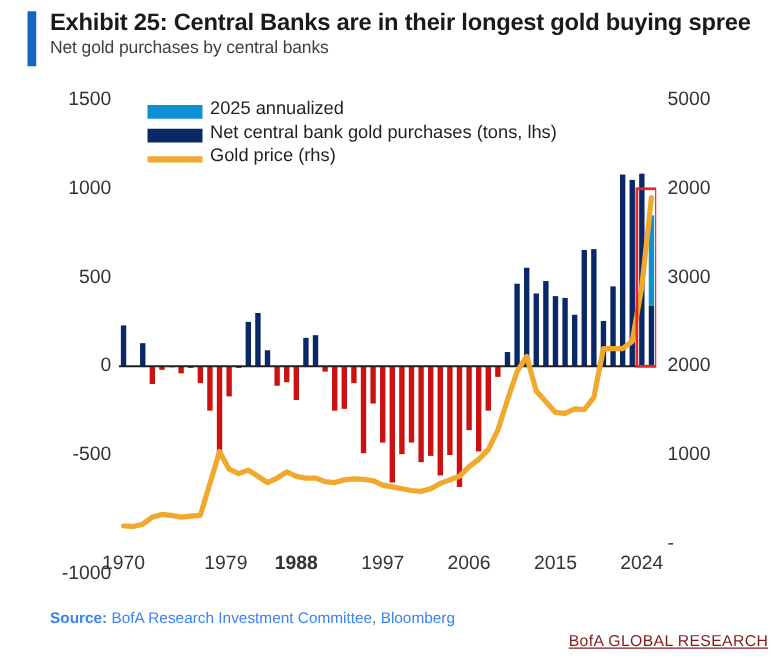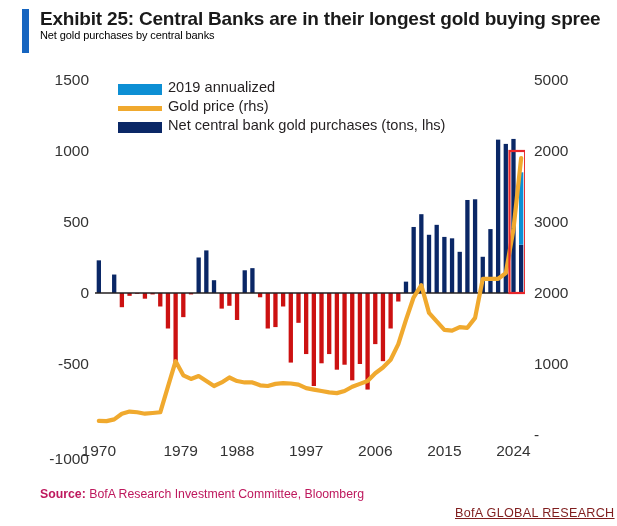--- a/index.html
+++ b/index.html
@@ -16,21 +16,21 @@
   
   #header{position:absolute;left:22px;top:8px;width:580px;height:46px;}
   #accent-bar{position:absolute;left:0;top:1px;width:7px;height:44px;background:#1665c0;}
   #title{
     position:absolute;left:18px;top:0px;
     font-size:19px;font-weight:bold;color:#1a1a1a;
     letter-spacing:-0.2px;white-space:nowrap;
   }
   #subtitle{
     position:absolute;left:18px;top:21px;
-    font-size:11px;font-weight:normal;color:#000000;
+    font-size:14px;font-weight:normal;color:#404040;
     letter-spacing:-0.1px;white-space:nowrap;
   }
 
   
   #plot-area{position:absolute;left:95px;top:80px;width:430px;height:355px;}
   #chart-svg{position:absolute;left:0;top:0;}
 
   
   .axis-label{
     position:absolute;font-size:15.5px;color:#333333;
@@ -50,21 +50,21 @@
     position:absolute;left:0;top:7px;width:44px;height:5px;background:#f0a92e;
   }
   .legend-text{
     position:absolute;left:50px;top:-1px;
     font-size:14.6px;color:#231f20;white-space:nowrap;
   }
 
   
   #source{
     position:absolute;left:40px;top:487px;
-    font-size:12.3px;color:#be185d;white-space:nowrap;
+    font-size:12.3px;color:#3b82f6;white-space:nowrap;
   }
   #source b{font-weight:bold;}
   #brand{
     position:absolute;left:455px;top:506px;
     font-size:12.6px;color:#7f1d1d;letter-spacing:0.3px;white-space:nowrap;text-decoration:underline;
   }
 </style>
 </head>
 <body>
 
@@ -156,39 +156,39 @@
       <div class="axis-label y-left" style="width: 62px; left: 27px; top: 356px;">-500</div>
       <div class="axis-label y-left" style="width: 62px; left: 27px; top: 427px; margin-top: 24px;">-1000</div>
       <div class="axis-label y-right" style="left: 534px; top: 72px;">5000</div>
       <div class="axis-label y-right" style="left: 534px; top: 143px;">2000</div>
       <div class="axis-label y-right" style="left: 534px; top: 214px;">3000</div>
       <div class="axis-label y-right" style="left: 534px; top: 285px;">2000</div>
       <div class="axis-label y-right" style="left: 534px; top: 356px;">1000</div>
       <div class="axis-label y-right" style="left: 534px; top: 427px;">-</div>
       <div class="axis-label x-tick" style="width: 60px; left: 68.8393px; top: 443px;">1970</div>
       <div class="axis-label x-tick" style="width: 60px; left: 137.946px; top: 443px; text-align: right;">1979</div>
-      <div class="axis-label x-tick" style="width: 60px; left: 207.054px; top: 443px;">1988</div>
+      <div class="axis-label x-tick" style="width: 60px; left: 207.054px; top: 443px; font-weight: bold;">1988</div>
       <div class="axis-label x-tick" style="width: 60px; left: 276.161px; top: 443px;">1997</div>
       <div class="axis-label x-tick" style="width: 60px; left: 345.268px; top: 443px;">2006</div>
       <div class="axis-label x-tick" style="width: 60px; left: 414.375px; top: 443px;">2015</div>
       <div class="axis-label x-tick" style="width: 60px; left: 483.482px; top: 443px;">2024</div>
     </div>
 
   <div id="legend">
       <div class="legend-row">
         <div class="legend-swatch" style="background: rgb(13, 143, 212);"></div>
-        <div class="legend-text">2019 annualized</div>
+        <div class="legend-text">2025 annualized</div>
+      </div>
+      <div class="legend-row">
+        <div class="legend-swatch" style="background: rgb(10, 39, 102);"></div>
+        <div class="legend-text">Net central bank gold purchases (tons, lhs)</div>
       </div>
       <div class="legend-row">
         <div class="legend-line" style="background: rgb(240, 169, 46);"></div>
         <div class="legend-text">Gold price (rhs)</div>
-      </div>
-      <div class="legend-row">
-        <div class="legend-swatch" style="background: rgb(10, 39, 102);"></div>
-        <div class="legend-text">Net central bank gold purchases (tons, lhs)</div>
       </div>
     </div>
 
   <div id="source">
     <b>Source:</b>
     <span>BofA Research Investment Committee, Bloomberg</span>
   </div>
   <div id="brand">BofA GLOBAL RESEARCH</div>
 
 </div>

